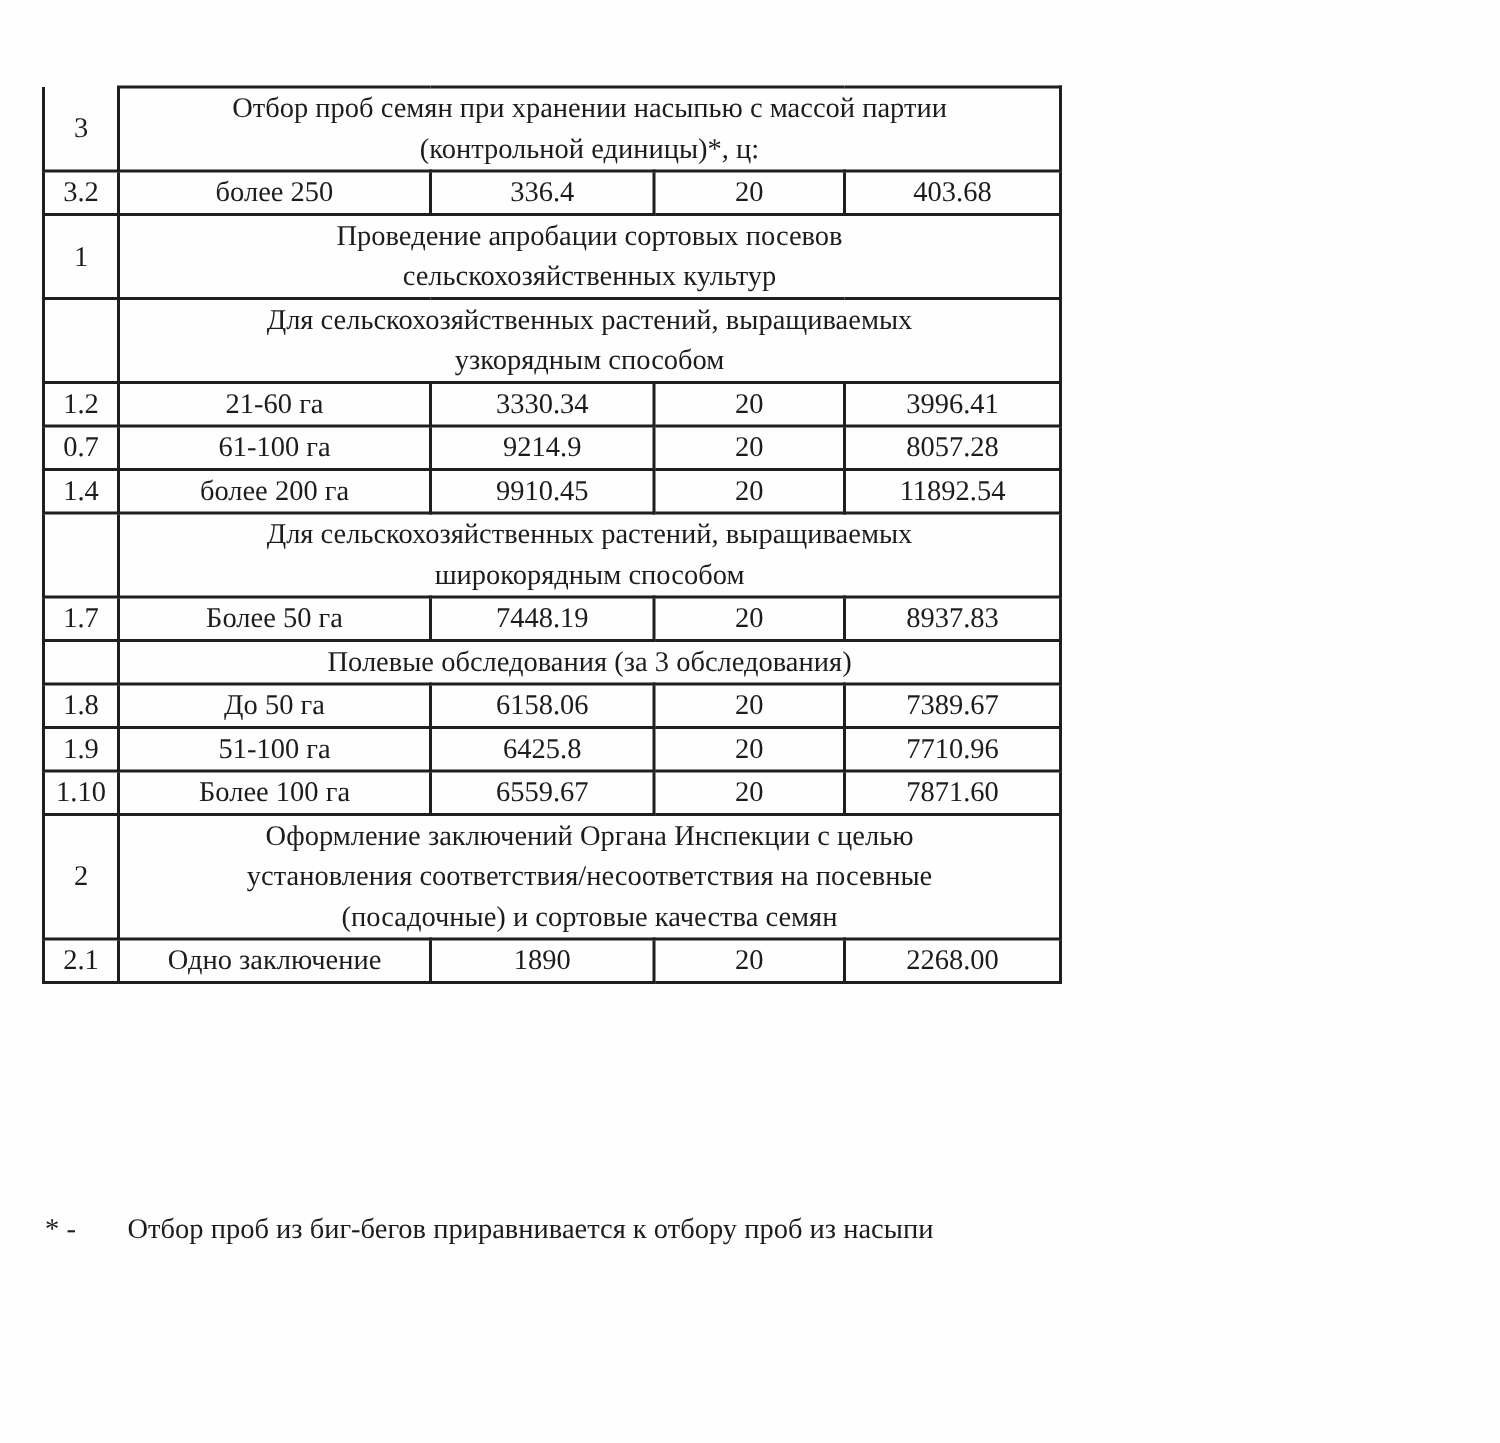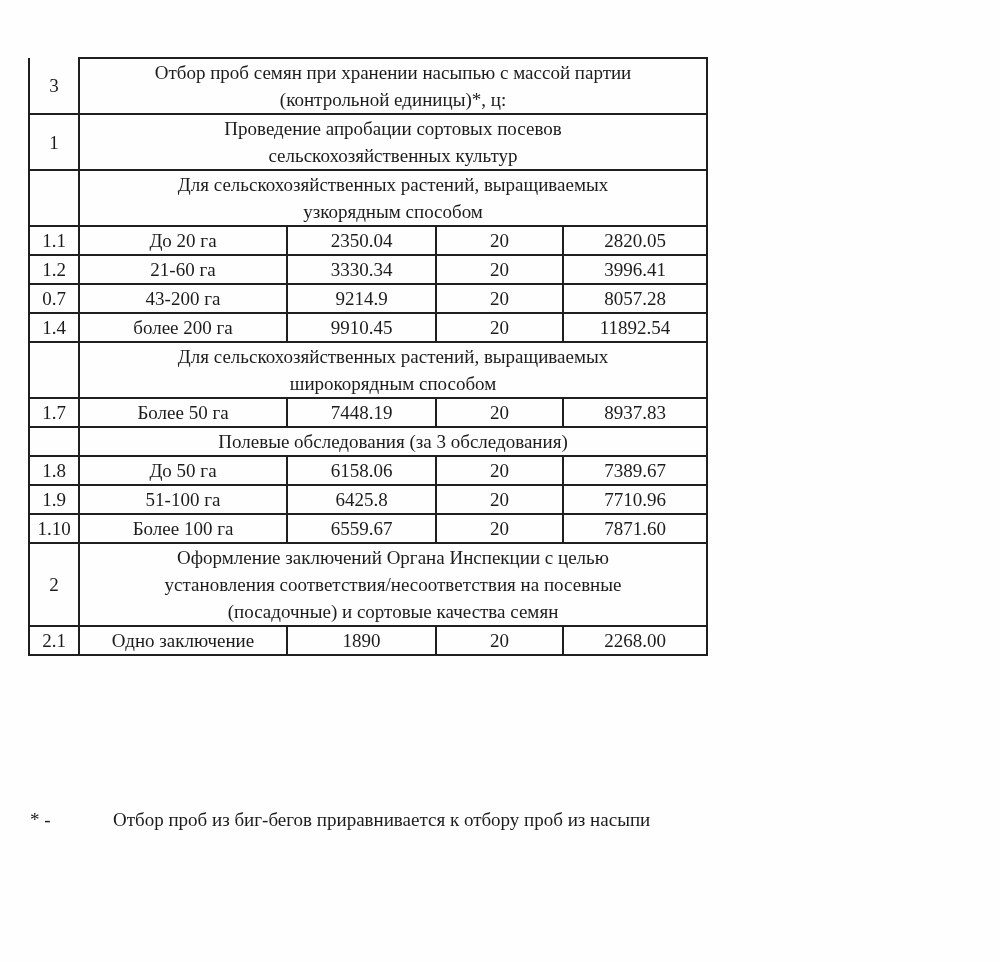--- a/index.html
+++ b/index.html
@@ -53,21 +53,20 @@
     display: flex;
     font-size: 19px;
     line-height: 27px;
   }
   .footnote-marker {
     width: 55px;
     flex: 0 0 55px;
   }
   .footnote-text {
     flex: 1;
-    margin-left: 28px;
   }
 </style>
 </head>
 <body>
 
 <div class="page">
 
   <table class="price-table">
     <colgroup>
       <col style="width:50px">
@@ -75,47 +74,47 @@
       <col style="width:149px">
       <col style="width:127px">
       <col style="width:144px">
     </colgroup>
     <tbody>
         <tr class="row-section">
           <td class="cell-num">3</td>
           <td colspan="4" class="cell-section-text">Отбор проб семян при хранении насыпью с массой партии
 (контрольной единицы)*, ц:</td>
         </tr>
+        <tr class="row-item">
+          <td class="cell-num">3.2</td>
+          <td class="cell-name">более 250</td>
+          <td class="cell-price">336.4</td>
+          <td class="cell-vat">20</td>
+          <td class="cell-total">403.68</td>
+        </tr>
         <tr class="row-section">
           <td class="cell-num">1</td>
           <td colspan="4" class="cell-section-text">Проведение апробации сортовых посевов
 сельскохозяйственных культур</td>
         </tr>
         <tr class="row-section">
           <td class="cell-num"></td>
           <td colspan="4" class="cell-section-text">Для сельскохозяйственных растений, выращиваемых
 узкорядным способом</td>
         </tr>
         <tr class="row-item">
-          <td class="cell-num">1.1</td>
-          <td class="cell-name">До 20 га</td>
-          <td class="cell-price">2350.04</td>
-          <td class="cell-vat">20</td>
-          <td class="cell-total">2820.05</td>
-        </tr>
-        <tr class="row-item">
           <td class="cell-num">1.2</td>
           <td class="cell-name">21-60 га</td>
           <td class="cell-price">3330.34</td>
           <td class="cell-vat">20</td>
           <td class="cell-total">3996.41</td>
         </tr>
         <tr class="row-item">
           <td class="cell-num">0.7</td>
-          <td class="cell-name">43-200 га</td>
+          <td class="cell-name">61-100 га</td>
           <td class="cell-price">9214.9</td>
           <td class="cell-vat">20</td>
           <td class="cell-total">8057.28</td>
         </tr>
         <tr class="row-item">
           <td class="cell-num">1.4</td>
           <td class="cell-name">более 200 га</td>
           <td class="cell-price">9910.45</td>
           <td class="cell-vat">20</td>
           <td class="cell-total">11892.54</td>

